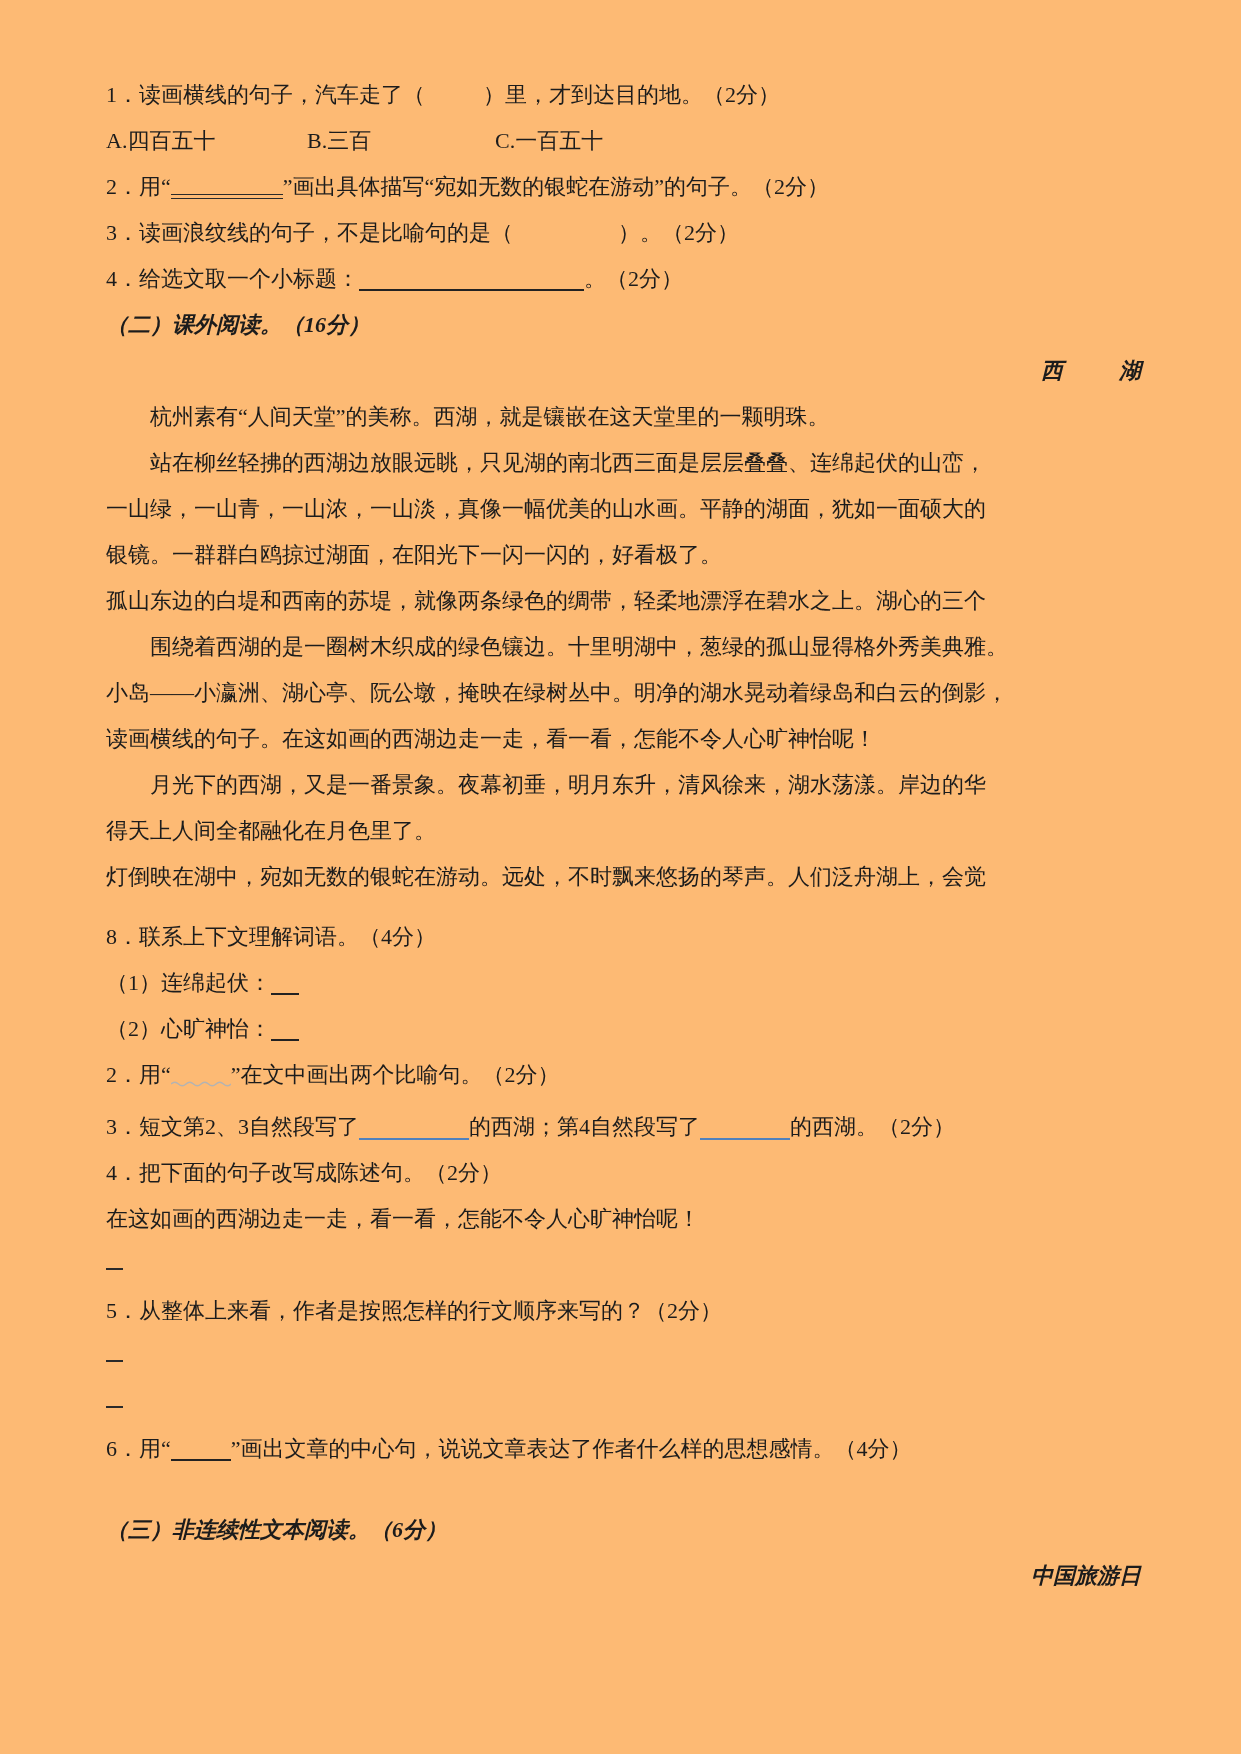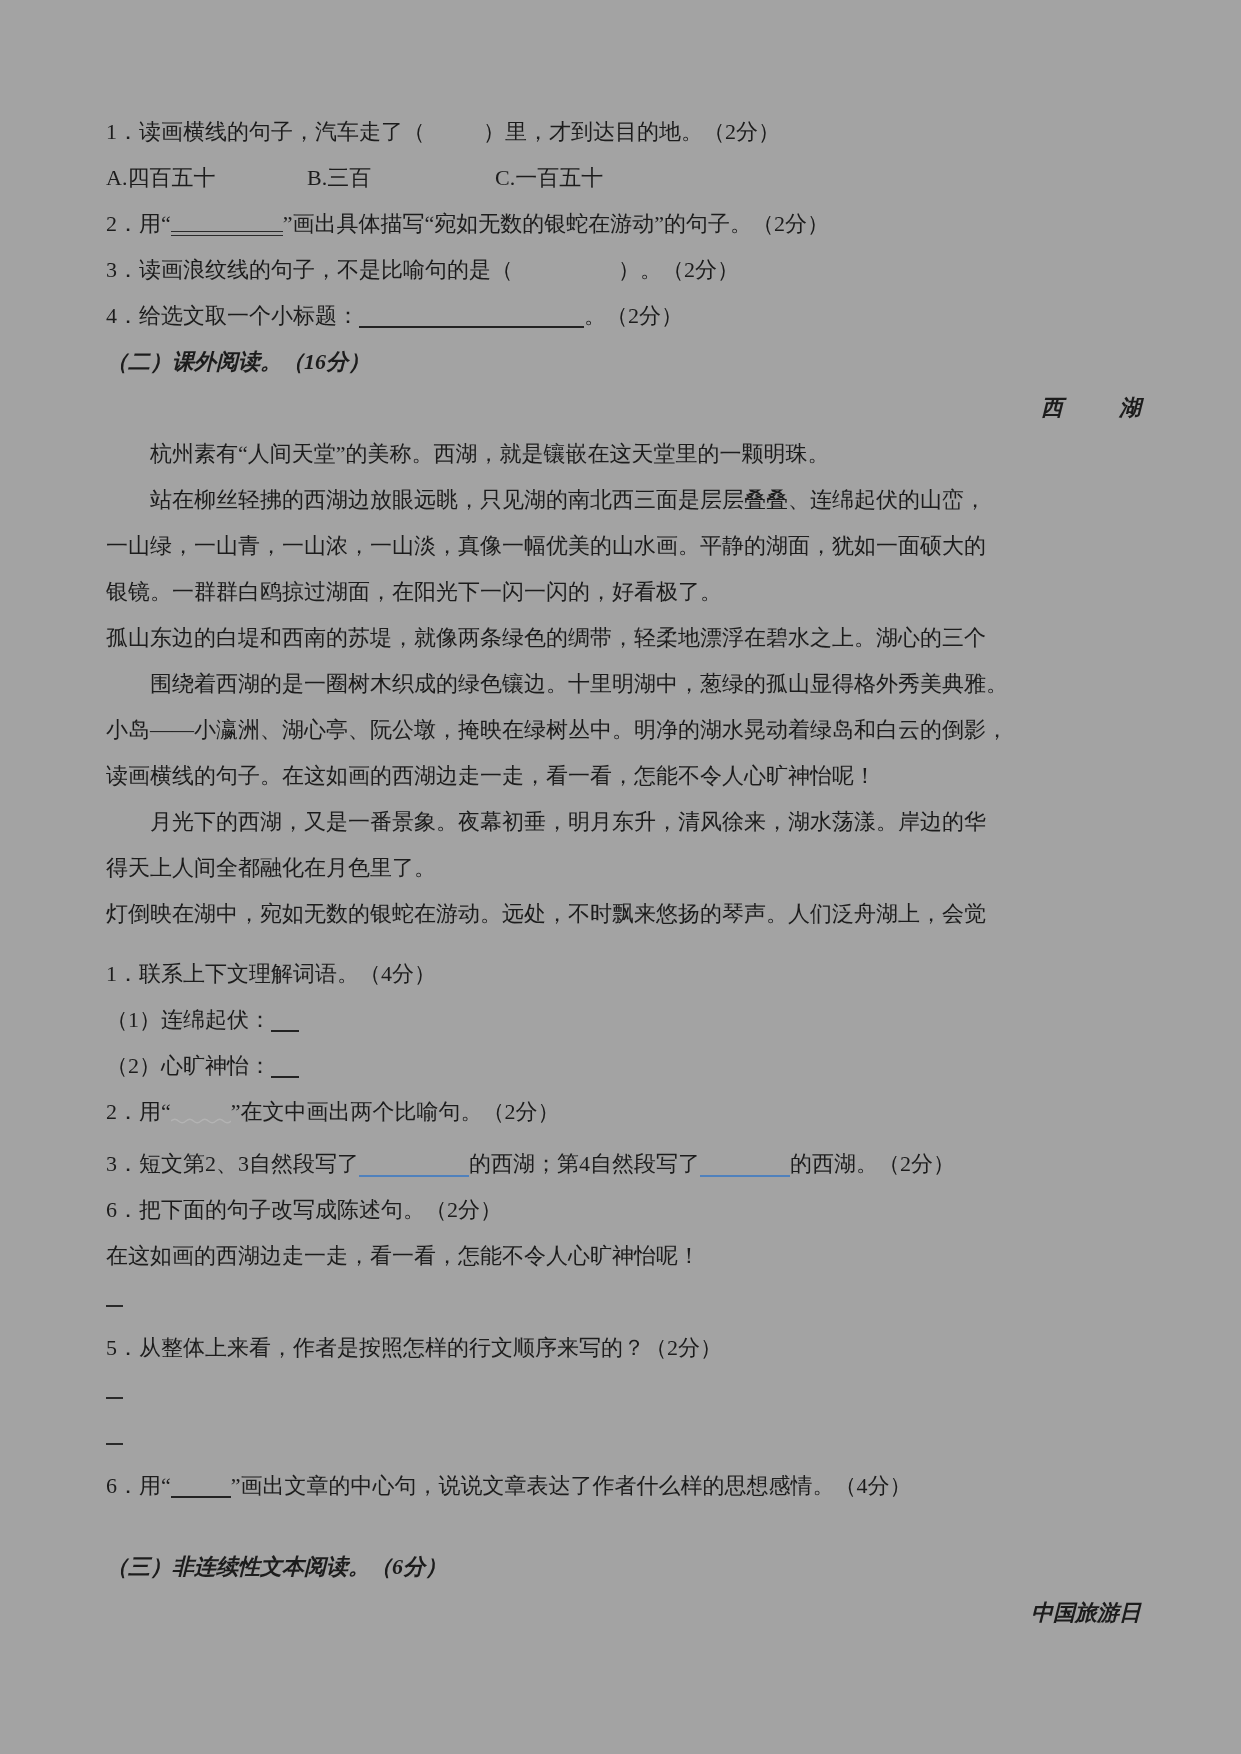--- a/index.html
+++ b/index.html
@@ -5,22 +5,22 @@
   * { margin: 0; padding: 0; box-sizing: border-box; }
   html, body { background: #ffffff; }
   body {
     width: 1241px; height: 1754px;
     font-family: "Liberation Serif", "DejaVu Serif", serif;
     color: #1c1c1c;
     overflow: hidden;
   }
   .page {
     width: 1241px; height: 1754px;
-    padding: 109px 100px 0 106px;
-    background: #a3a3a3;
+    padding: 72px 100px 0 106px;
+    background: #fdba74;
   }
   .line {
     min-height: 46px;
     line-height: 46px;
     font-size: 22px;
     white-space: nowrap;
   }
   .bold { font-weight: bold; font-style: italic; }
   .center { text-align: right; }
   .indent { padding-left: 44px; }
@@ -102,41 +102,41 @@
   <div class="line">一山绿，一山青，一山浓，一山淡，真像一幅优美的山水画。平静的湖面，犹如一面硕大的</div>
   <div class="line">银镜。一群群白鸥掠过湖面，在阳光下一闪一闪的，好看极了。</div>
   <div class="line">孤山东边的白堤和西南的苏堤，就像两条绿色的绸带，轻柔地漂浮在碧水之上。湖心的三个</div>
   <div class="line indent">围绕着西湖的是一圈树木织成的绿色镶边。十里明湖中，葱绿的孤山显得格外秀美典雅。</div>
   <div class="line">小岛——小瀛洲、湖心亭、阮公墩，掩映在绿树丛中。明净的湖水晃动着绿岛和白云的倒影，</div>
   <div class="line">读画横线的句子。在这如画的西湖边走一走，看一看，怎能不令人心旷神怡呢！</div>
   <div class="line indent">月光下的西湖，又是一番景象。夜幕初垂，明月东升，清风徐来，湖水荡漾。岸边的华</div>
   <div class="line">得天上人间全都融化在月色里了。</div>
   <div class="line">灯倒映在湖中，宛如无数的银蛇在游动。远处，不时飘来悠扬的琴声。人们泛舟湖上，会觉</div>
 
-  <div class="line mt14">1．联系上下文理解词语。（4分）</div>
+  <div class="line mt14">8．联系上下文理解词语。（4分）</div>
 
   <div class="line">
     <span>（1）连绵起伏：</span><span class="ul-plain w28"></span>
   </div>
 
   <div class="line">
     <span>（2）心旷神怡：</span><span class="ul-plain w28"></span>
   </div>
 
   <div class="line">
     <span>2．用“</span><span class="wavy"><svg width="60" height="8" viewBox="0 0 60 8">
           <path d="M0 4 Q3.75 0.5 7.5 4 T15 4 T22.5 4 T30 4 T37.5 4 T45 4 T52.5 4 T60 4" fill="none" stroke="#b3b3b3" stroke-width="1.4"></path>
         </svg></span><span>”在文中画出两个比喻句。（2分）</span>
   </div>
 
   <div class="line">
     <span>3．短文第2、3自然段写了</span><span class="ul-blue w110"></span><span>的西湖；第4自然段写了</span><span class="ul-blue w90"></span><span>的西湖。（2分）</span>
   </div>
 
-  <div class="line">6．把下面的句子改写成陈述句。（2分）</div>
+  <div class="line">4．把下面的句子改写成陈述句。（2分）</div>
 
   <div class="line">在这如画的西湖边走一走，看一看，怎能不令人心旷神怡呢！</div>
 
   <div class="line">
     <span class="dash-line"></span>
   </div>
 
   <div class="line">5．从整体上来看，作者是按照怎样的行文顺序来写的？（2分）</div>
 
   <div class="line">

